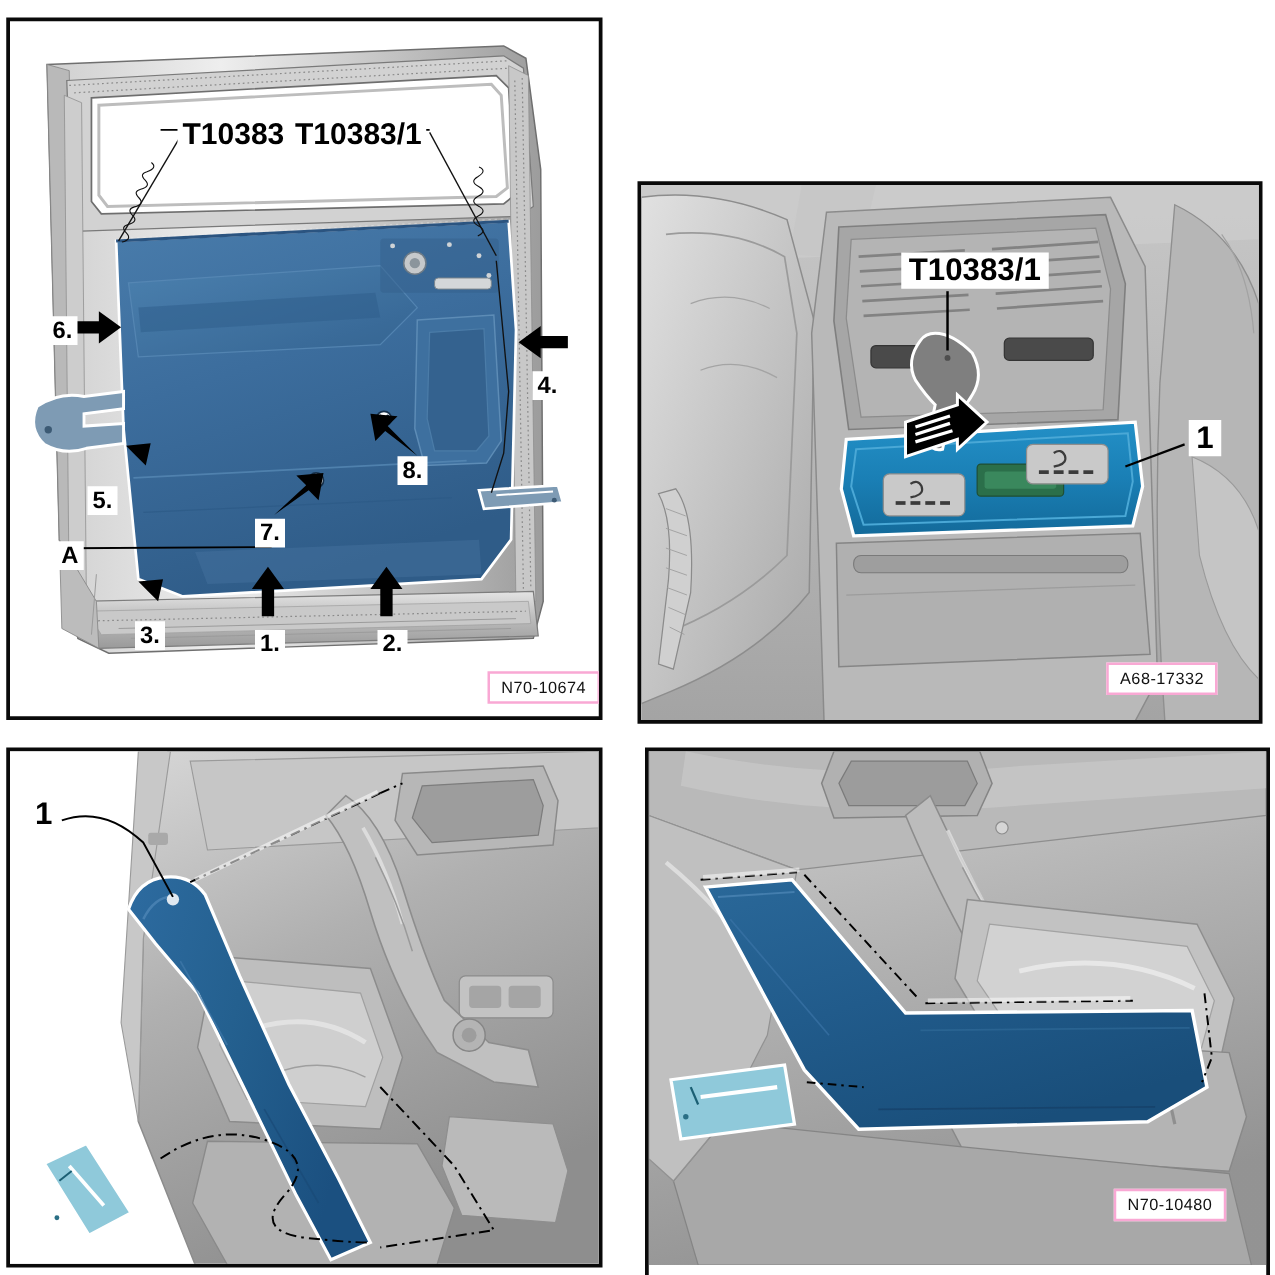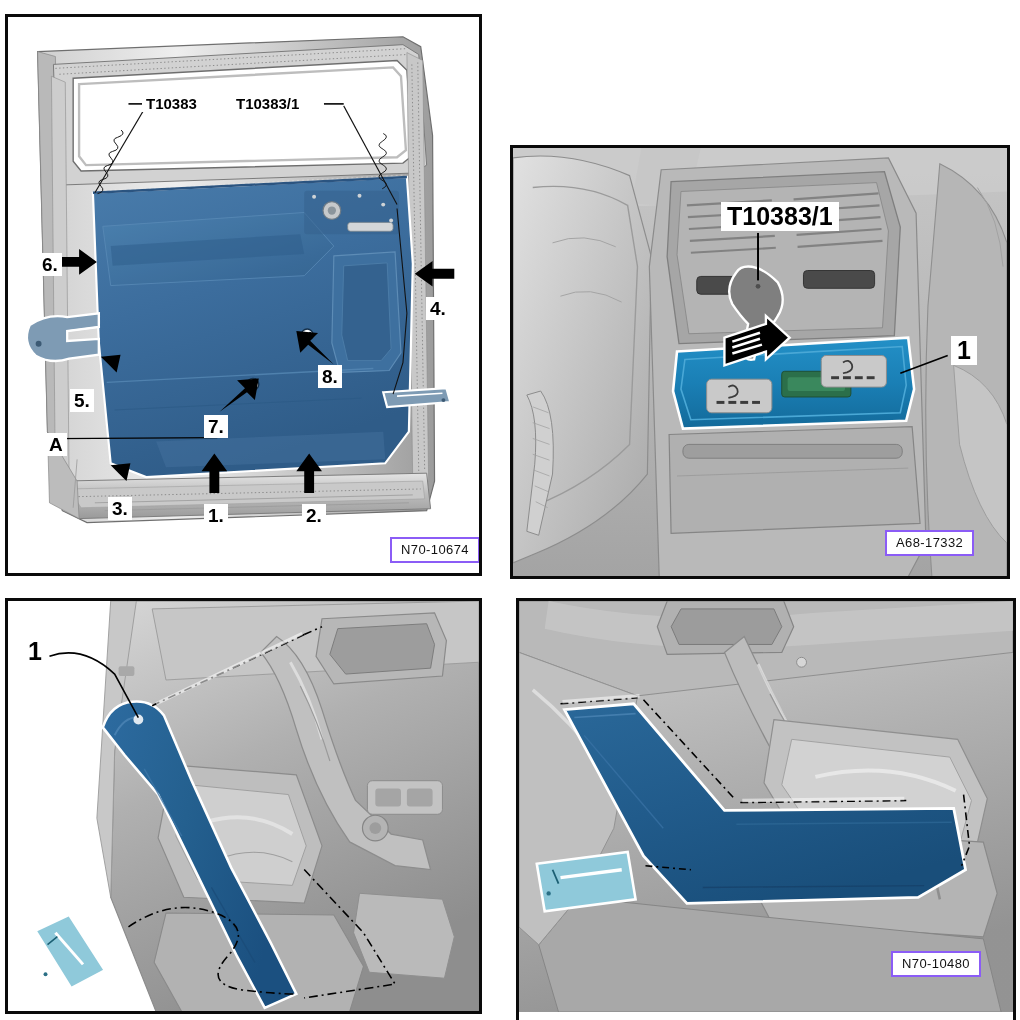--- a/index.html
+++ b/index.html
@@ -26,21 +26,21 @@
   #panel-door-removal   { left: 5px;   top: 14px;  width: 477px;  height: 562px; }
   #panel-console-trim   { left: 510px; top: 145px; width: 500px;  height: 434px; }
   #panel-trim-front     { left: 5px;   top: 598px; width: 477px;  height: 416px; }
   #panel-trim-rear      { left: 480px; top: 598px; width: 500px;  height: 524px; margin-left: 36px; }
 
   .stage { position: absolute; inset: 0; }
 
   
   .id-tag {
     position: absolute;
-    border: 2px solid #8b5cf6;
+    border: 2px solid #f9a8d4;
     background: #ffffff;
     color: #111;
     font-size: 13px;
     font-weight: 400;
     letter-spacing: .4px;
     padding: 3px 9px 4px 9px;
     white-space: nowrap;
     font-family: "Liberation Sans", sans-serif;
   }
 
@@ -67,21 +67,21 @@
     padding: 2px 6px;
     white-space: nowrap;
     z-index: 40;
     font-family: "Liberation Sans", sans-serif;
   }
   .label-md {
     position: absolute;
     background: #ffffff;
     color: #000;
     font-weight: bold;
-    font-size: 15px;
+    font-size: 24px;
     line-height: 1;
     padding: 1px 4px;
     white-space: nowrap;
     z-index: 40;
     font-family: "Liberation Sans", sans-serif;
   }
 
   svg { display: block; }
 </style>
 </head>

